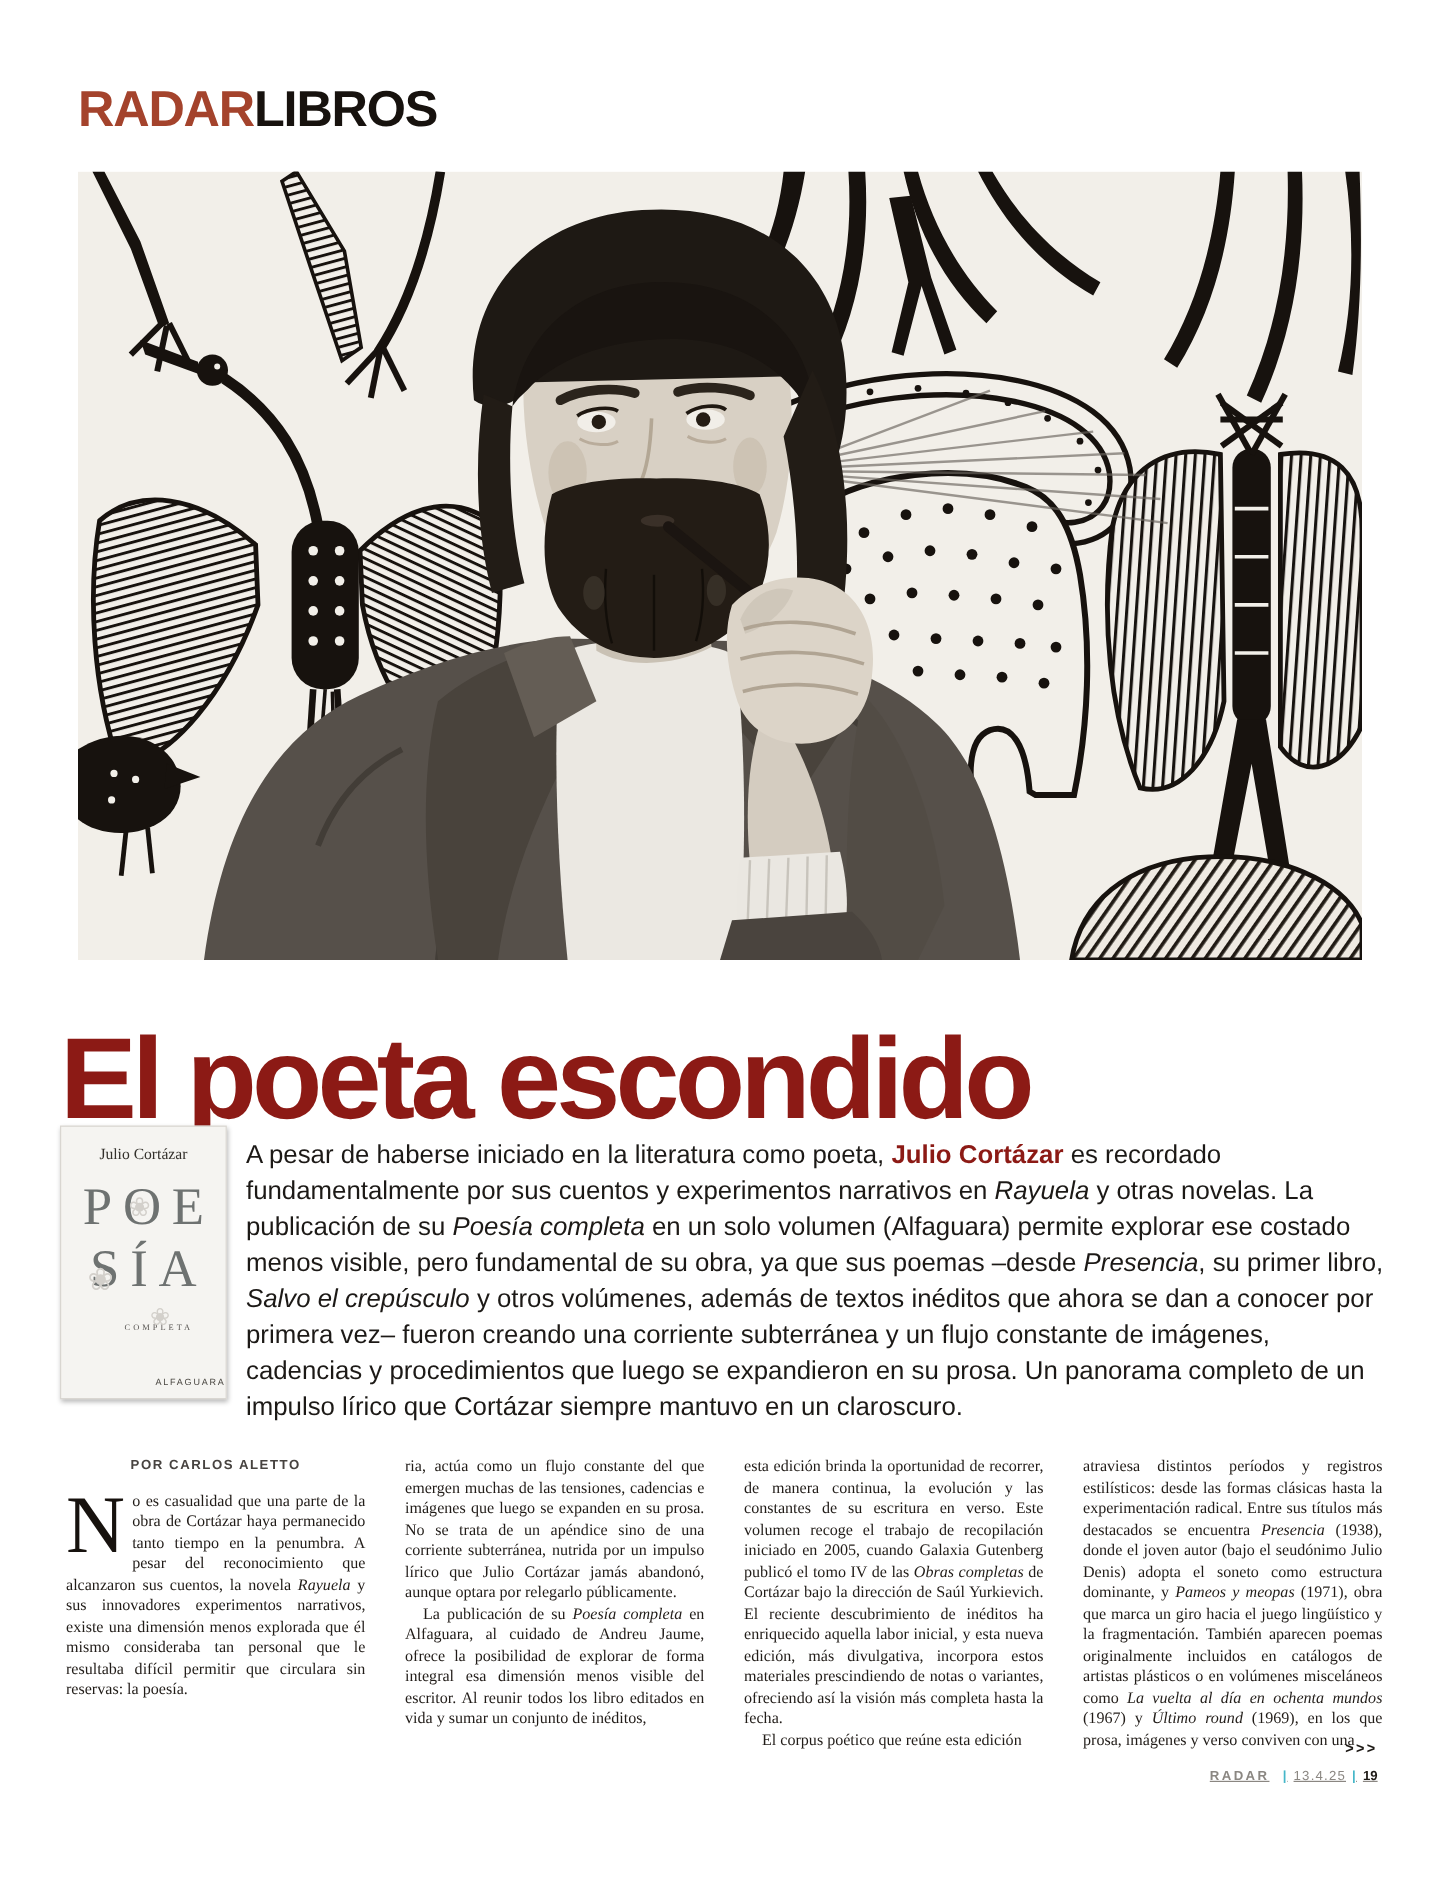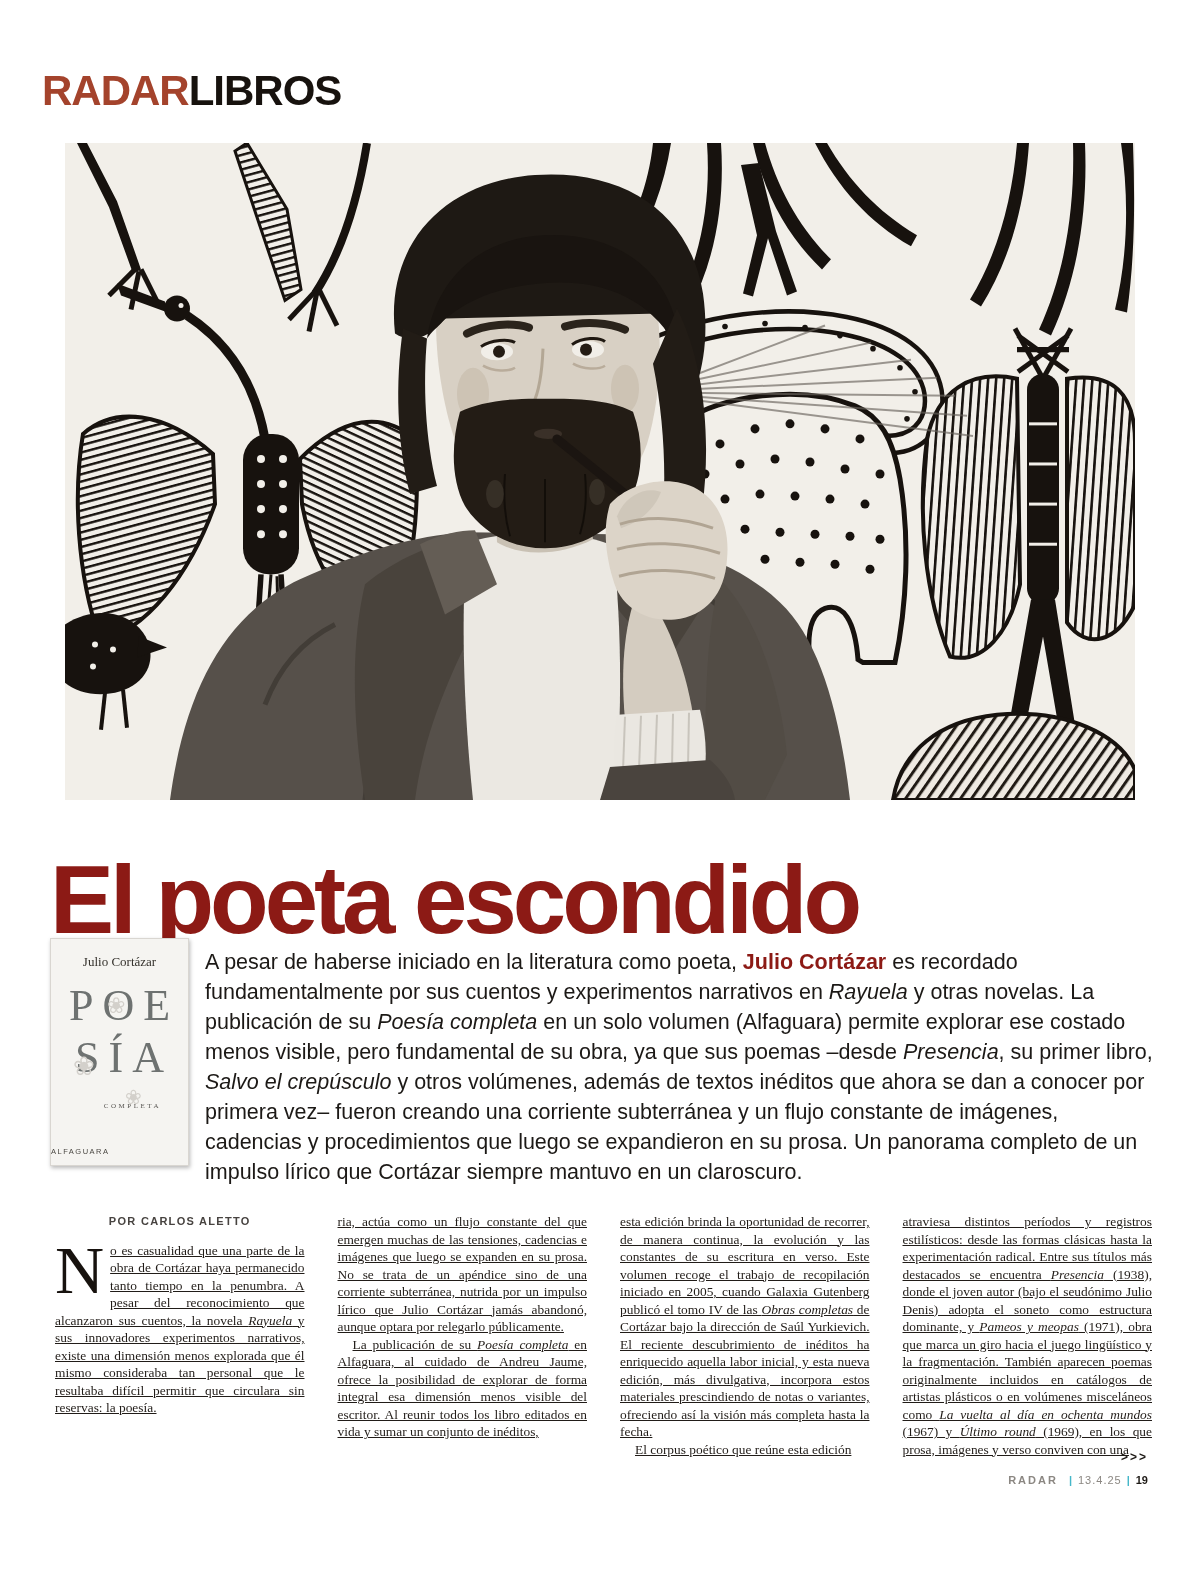--- a/index.html
+++ b/index.html
@@ -1,62 +1,62 @@
 <!DOCTYPE html>
 <html><head>
 <meta charset="utf-8">
 <style>
   html,body{margin:0;padding:0;background:#ffffff;}
   body{width:1200px;height:1575px;position:relative;overflow:hidden;
        font-family:"Liberation Sans",sans-serif;color:#1c1916;}
 
-  .masthead{position:absolute;left:42px;top:70px;font-size:42px;font-weight:700;
+  .masthead{position:absolute;left:65px;top:70px;font-size:42px;font-weight:700;
             letter-spacing:-1px;line-height:1;}
   .masthead .radar{color:#a4432c;}
   .masthead .libros{color:#17120e;}
 
   .photo{position:absolute;left:65px;top:143px;width:1070px;height:657px;}
   .photo svg{display:block;width:100%;height:100%;}
 
   .headline{position:absolute;left:50px;top:852px;width:1100px;
             font-size:96px;font-weight:700;letter-spacing:-4px;
             color:#8c1a15;line-height:1;white-space:nowrap;}
 
   .cover{position:absolute;left:50px;top:938px;width:137px;height:226px;
          background:#f5f4f1;border:1px solid #d9d6d1;box-shadow:1px 2px 4px rgba(0,0,0,.28);}
   .cover .author{margin-top:15px;text-align:center;font-family:"Liberation Serif",serif;
                  font-size:13px;color:#33302b;}
   .cover .ttl{text-align:center;font-family:"Liberation Serif",serif;color:#6e7271;
               font-size:44px;letter-spacing:9px;text-indent:9px;line-height:1.18;margin-top:10px;}
   .cover .sub{text-align:right;padding-right:27px;font-family:"Liberation Serif",serif;
               font-size:7px;letter-spacing:2.5px;color:#565350;margin-top:18px;}
-  .cover .pub{position:absolute;bottom:9px;left:0;width:100%;text-align:left;
+  .cover .pub{position:absolute;bottom:9px;left:0;width:100%;text-align:right;
               font-size:7.5px;letter-spacing:1.5px;color:#4a4742;}
   .cover .flower{position:absolute;color:#d3d0cb;}
   .cover .f1{left:56px;top:54px;font-size:22px;}
   .cover .f2{left:22px;top:112px;font-size:26px;}
   .cover .f3{left:74px;top:146px;font-size:20px;}
 
   .lede{position:absolute;left:205px;top:931px;width:948px;
         font-size:21.5px;line-height:30px;color:#1c1916;margin-top:16px;}
 
   .columns{position:absolute;left:55px;top:1213px;width:1097px;
            display:grid;grid-template-columns:repeat(4,1fr);column-gap:33px;
            font-family:"Liberation Serif",serif;font-size:13.4px;line-height:17.5px;
            color:#211c18;text-align:justify;}
-  .columns p{margin:0;text-decoration:underline;}
+  .columns p{margin:0;}
   .columns p.indent{text-indent:15px;}
   .byline{font-family:"Liberation Sans",sans-serif;font-size:11px;font-weight:700;
           letter-spacing:1.3px;color:#474340;margin-bottom:11px;text-align:center;}
   .dropcap{float:left;font-size:68px;line-height:52px;padding:2px 6px 0 0;color:#17120e;}
 
   .more{position:absolute;right:52px;top:1450px;font-size:12px;font-weight:700;
         letter-spacing:2px;color:#1d1915;}
   .folio{position:absolute;right:52px;top:1474px;font-size:11px;color:#8b8782;
-         letter-spacing:1px;}
+         letter-spacing:1px;text-decoration:underline;}
   .folio .brand{letter-spacing:2px;font-weight:600;color:#8b8782;margin-right:6px;}
   .folio .sep{color:#45b7c9;font-weight:700;margin:0 5px;}
   .folio .pg{color:#1d1915;font-weight:700;letter-spacing:0;}
 </style>
 </head>
 <body>
 
 <div class="masthead">
   <span class="radar">RADAR</span><span class="libros">LIBROS</span>
 </div>

